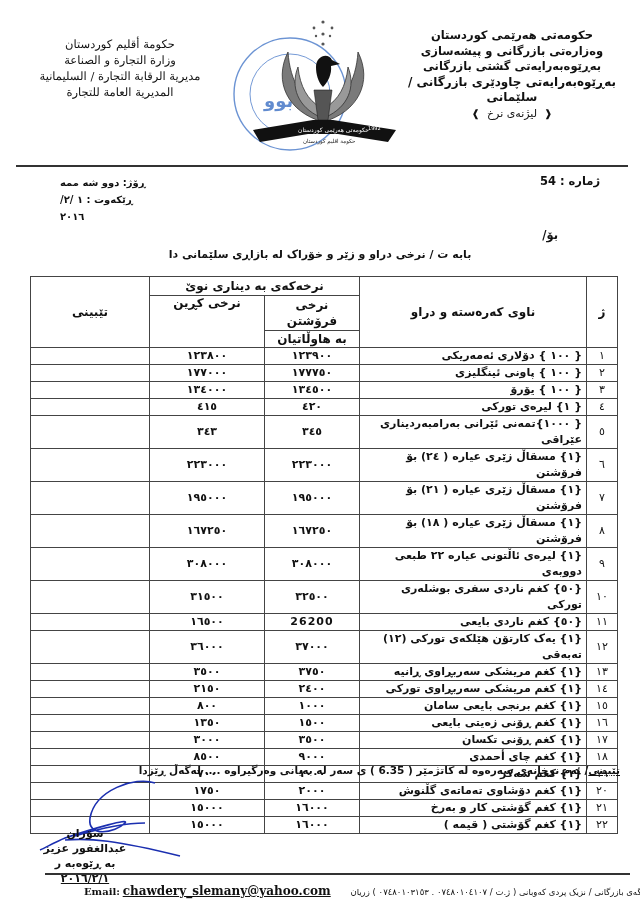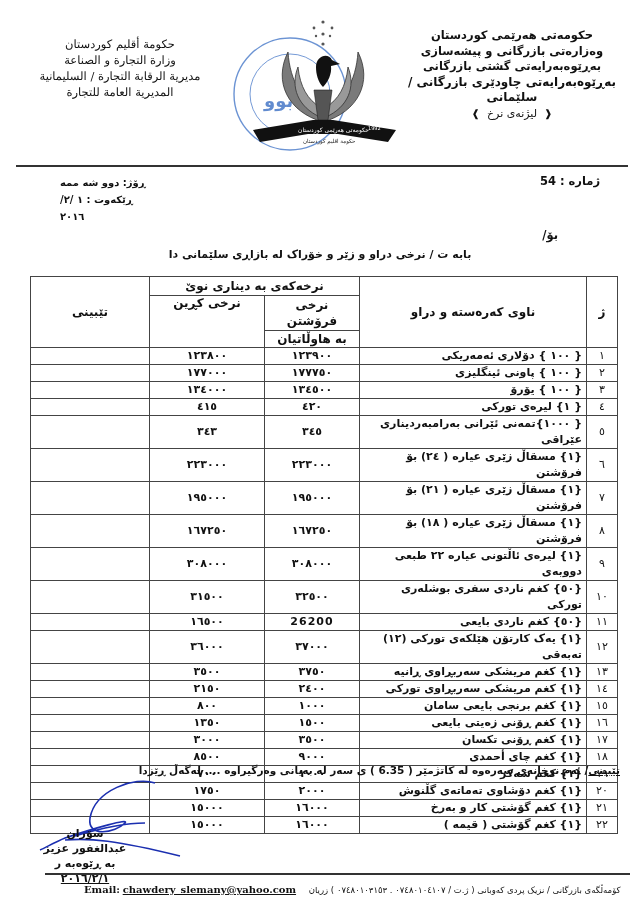--- a/index.html
+++ b/index.html
@@ -47,21 +47,21 @@
   th.h-sell { height: 34px; line-height: 16px; }
   th.h-sell2 { height: 16px; font-size: 11px; }
 
   .footnote { position: absolute; right: 20px; top: 764px; font-size: 10.5px; font-weight: bold; direction: rtl; }
   .footnote .u { text-decoration: underline; }
   .sig { position: absolute; left: 35px; top: 778px; width: 150px; height: 80px; }
   .signer { position: absolute; left: 40px; top: 826px; width: 90px; text-align: center; font-size: 11px; font-weight: bold; line-height: 15px; direction: rtl; }
   .ftr-rule { position: absolute; left: 45px; right: 10px; top: 873px; border-top: 2px solid #333; }
   .ftr { position: absolute; left: 84px; top: 884px; font-size: 8.5px; white-space: nowrap; }
   .ftr .email-lbl { font-family: "DejaVu Serif", serif; font-weight: bold; font-size: 10px; margin-top: 40px; }
-  .ftr .email { font-family: "DejaVu Serif", serif; font-weight: bold; text-decoration: underline; font-size: 10px; margin-right: 10px; }
+  .ftr .email { font-family: "DejaVu Serif", serif; font-weight: bold; text-decoration: underline; font-size: 12px; margin-right: 17px; }
   .ftr .addr { direction: rtl; unicode-bidi: embed; display: inline-block; }
 </style>
 </head>
 <body>
 
 <div class="hdr-left">
   <div>حكومة أقليم كوردستان</div>
   <div>وزارة التجارة و الصناعة</div>
   <div>مديرية الرقابة التجارة / السليمانية</div>
   <div>المديرية العامة للتجارة</div>

